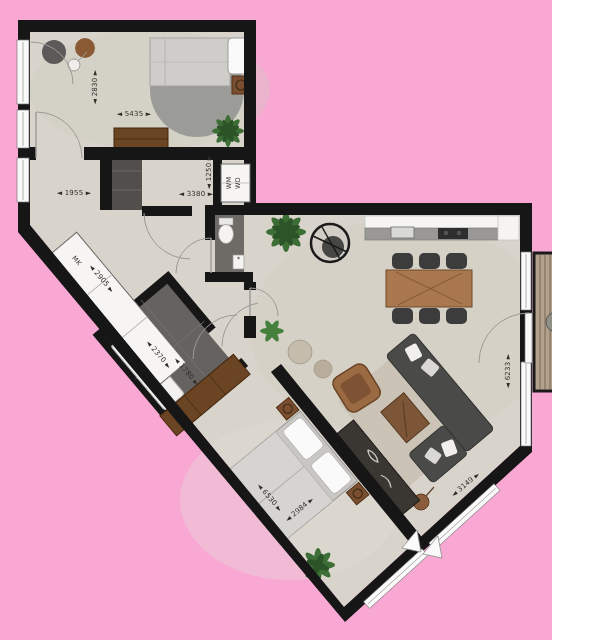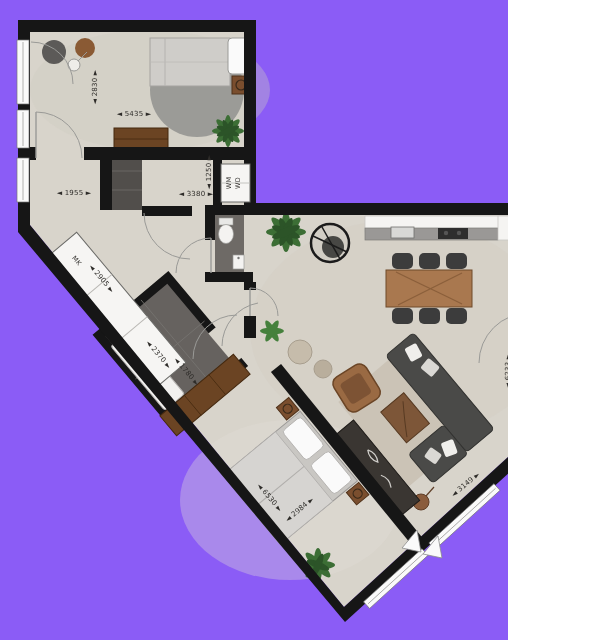--- a/index.html
+++ b/index.html
@@ -1,16 +1,16 @@
 <!DOCTYPE html>
 <html><head>
 <meta charset="utf-8">
 <style>
   html,body{margin:0;padding:0;background:#ffffff;}
-  .stage{position:relative;width:508px;height:640px;background:#8b5cf6;overflow:hidden;
+  .stage{position:relative;width:552px;height:640px;background:#f9a8d4;overflow:hidden;
          font-family:"DejaVu Sans", sans-serif;}
   svg{display:block}
   text{font-family:"DejaVu Sans", sans-serif; fill:#2e2c29;}
   .dim{font-size:7px; letter-spacing:.2px;}
   .appl{font-size:6.5px; letter-spacing:.2px;}
   .doorArc{stroke:#9a9a97;stroke-width:1;fill:none;}
   .glaz{stroke:#8f8f8c;stroke-width:.7;}
 </style>
 </head>
 <body>

